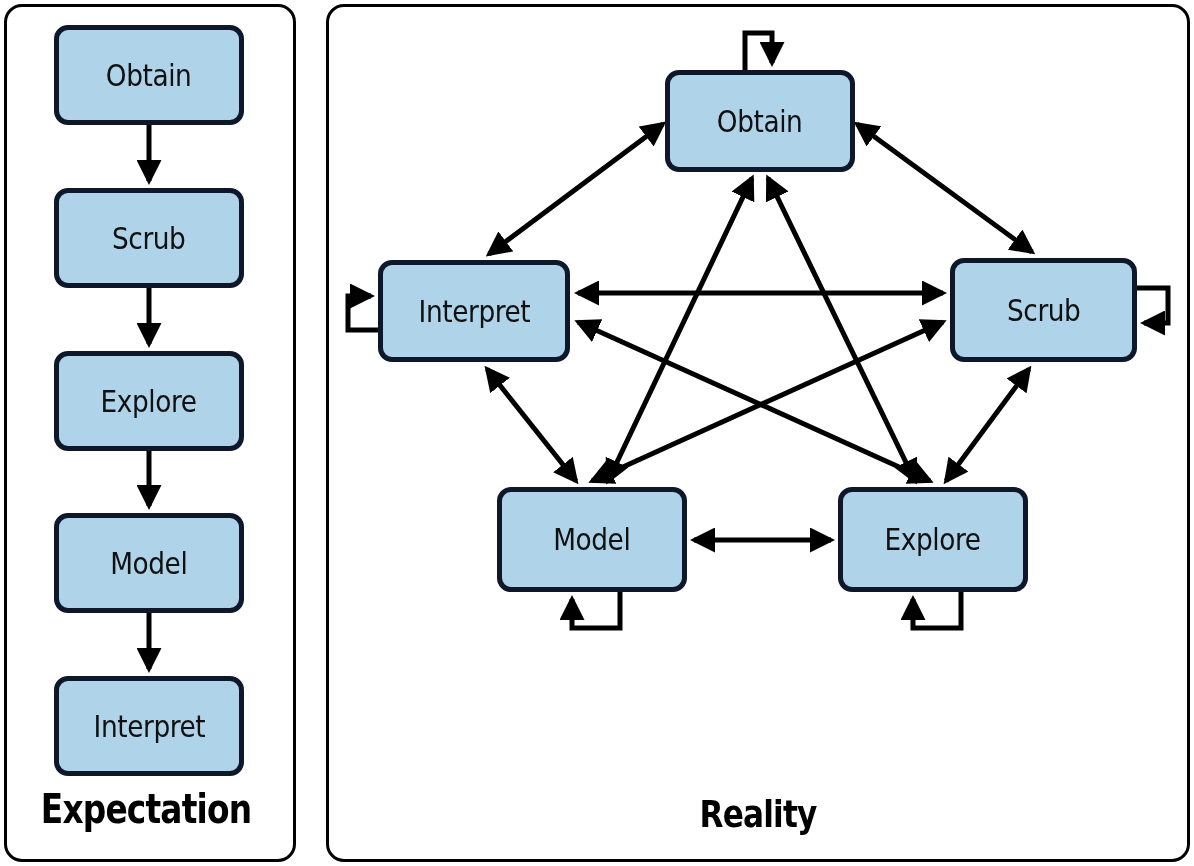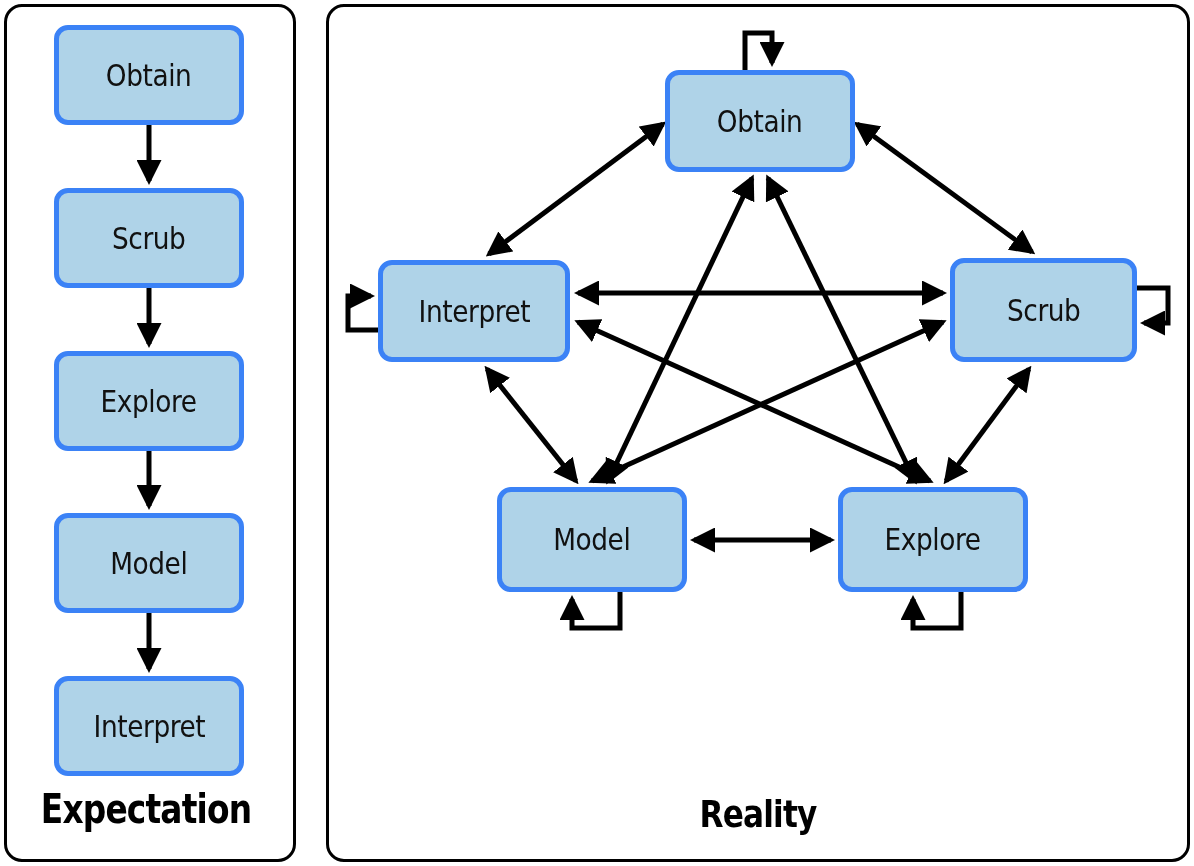--- a/index.html
+++ b/index.html
@@ -41,21 +41,21 @@
     white-space: nowrap;
   }
   #caption-expectation { left: 0;   top: 786px; width: 292px; }
   #caption-reality     { left: 326px; top: 792px; width: 864px; font-size: 38px; }
 
   
   .node {
     position: absolute;
     box-sizing: border-box;
     background: #afd3e8;
-    border: 5px solid #3b82f6;
+    border: 5px solid #0f172a;
     border-radius: 14px;
     display: flex;
     align-items: center;
     justify-content: center;
     z-index: 5;
   }
   .node-label {
     font-family: "DejaVu Sans", "Liberation Sans", sans-serif;
     font-size: 30px;
     color: #111111;

